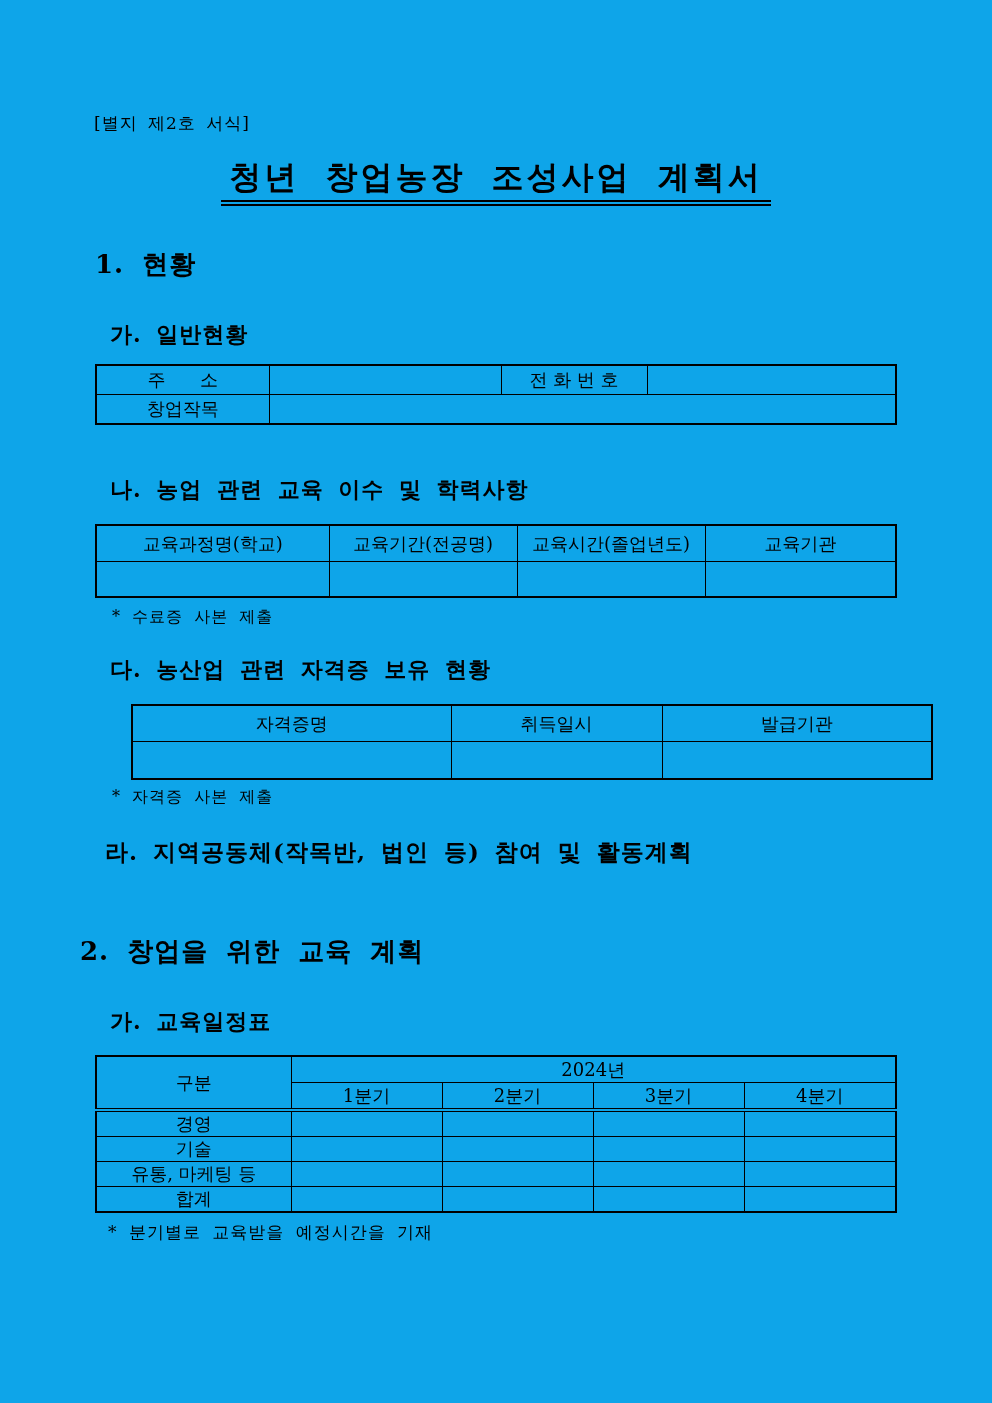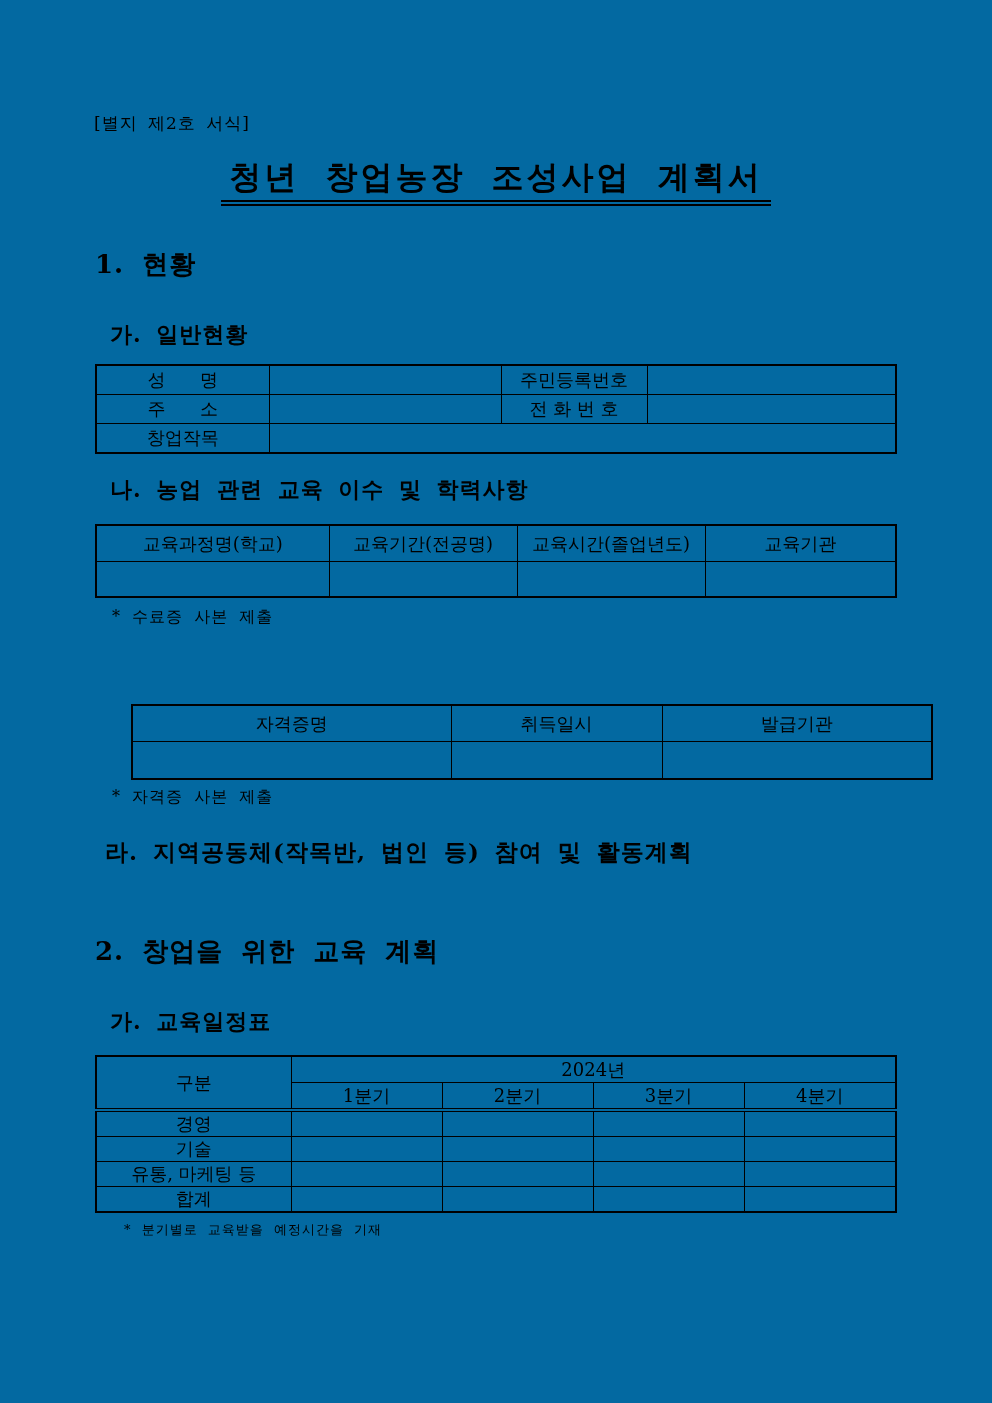--- a/index.html
+++ b/index.html
@@ -1,20 +1,20 @@
 <!DOCTYPE html>
 <html><head>
 <meta charset="utf-8">
 <style>
   html, body { margin: 0; padding: 0; background: #ffffff; }
   .page {
     position: relative;
     width: 992px;
     height: 1403px;
-    background: #0369a1;
+    background: #0ea5e9;
     color: #000000;
     font-family: "DejaVu Serif", "Liberation Serif", serif;
     overflow: hidden;
     text-decoration: underline;
   }
   .abs { position: absolute; }
 
   .form-note {
     left: 94px; top: 112px;
     font-size: 17px;
@@ -34,42 +34,42 @@
     border-bottom: 6px double #000000;
     padding: 0 8px 0 8px;
   }
   .sec-heading {
     font-size: 26px;
     font-weight: bold;
     letter-spacing: 1px;
     word-spacing: 8px;
   }
   .sec1 { left: 95px; top: 247px; }
-  .sec2 { left: 95px; top: 934px; }
+  .sec2 { left: 80px; top: 934px; }
   .sub-heading {
     font-size: 22px;
     font-weight: bold;
     letter-spacing: 1px;
     word-spacing: 6px;
   }
   .sub-ga1 { left: 110px; top: 320px; }
   .sub-na  { left: 110px; top: 475px; }
   .sub-da  { left: 110px; top: 655px; }
   .sub-ra  { left: 105px; top: 837px; font-size: 23px; }
   .sub-ga2 { left: 110px; top: 1007px; }
 
   .note {
     font-size: 16px;
     letter-spacing: 1px;
     word-spacing: 5px;
   }
   .note1 { left: 112px; top: 607px; }
   .note2 { left: 112px; top: 787px; }
   .note3 { left: 112px; top: 892px; font-size: 17px; }
-  .note4 { left: 124px; top: 1221px; font-size: 13px; text-align: center; }
+  .note4 { left: 108px; top: 1221px; font-size: 17px; text-align: center; }
 
   table.doc-table {
     border-collapse: collapse;
     table-layout: fixed;
     border: 2px solid #000000;
     font-size: 18px;
   }
   table.doc-table td, table.doc-table th {
     border: 1px solid #000000;
     text-align: center;
@@ -108,26 +108,20 @@
   <div class="abs sub-heading sub-ga1">가. 일반현황</div>
 
   <table class="abs doc-table t1">
     <colgroup>
       <col style="width:173px">
         <col style="width:232px">
         <col style="width:146px">
         <col style="width:249px">
     </colgroup>
     <tbody>
-        <tr>
-      <td>성      명</td>
-      <td></td>
-      <td>주민등록번호</td>
-      <td></td>
-    </tr>
     <tr>
       <td>주      소</td>
       <td></td>
       <td>전 화 번 호</td>
       <td></td>
     </tr>
     <tr>
       <td>창업작목</td>
       <td colspan="3"></td>
     </tr>
@@ -154,20 +148,21 @@
       <td></td>
       <td></td>
       <td></td>
       <td></td>
     </tr>
   </tbody>
     </table>
 
   <div class="abs note note1">* 수료증 사본 제출</div>
 
+  <div class="abs sub-heading sub-da">다. 농산업 관련 자격증 보유 현황</div>
 
   <table class="abs doc-table t3">
     <colgroup>
       <col style="width:319px">
         <col style="width:211px">
         <col style="width:270px">
     </colgroup>
     <tbody>
         <tr>
       <th>자격증명</th>

